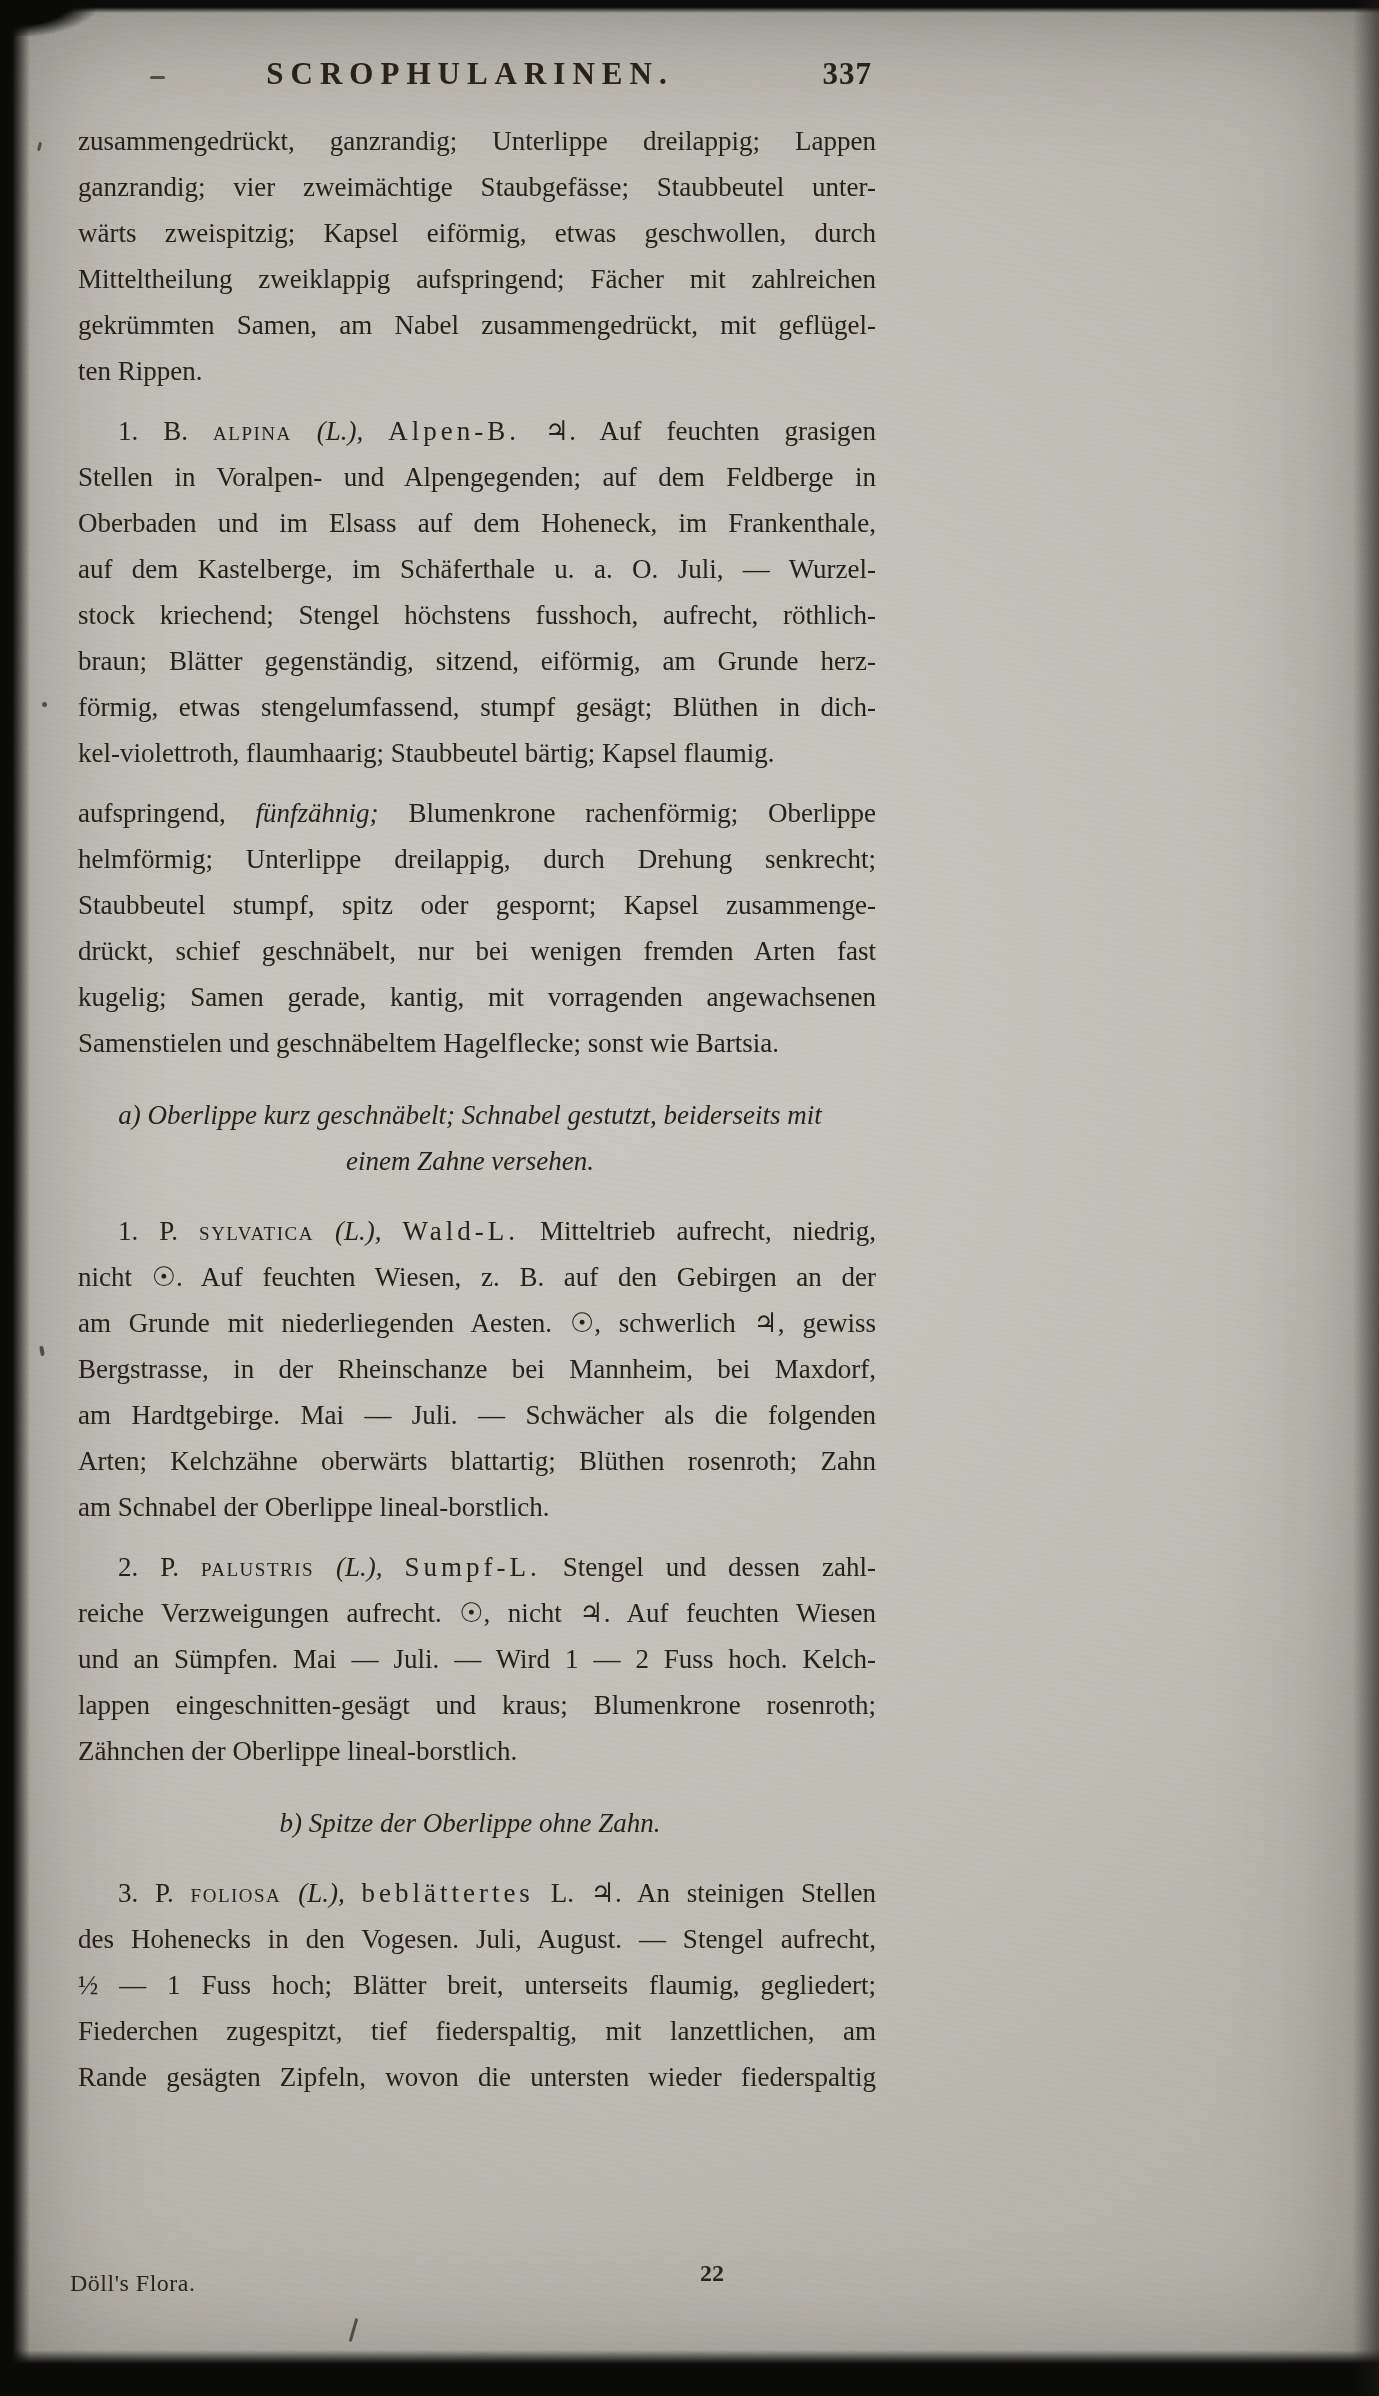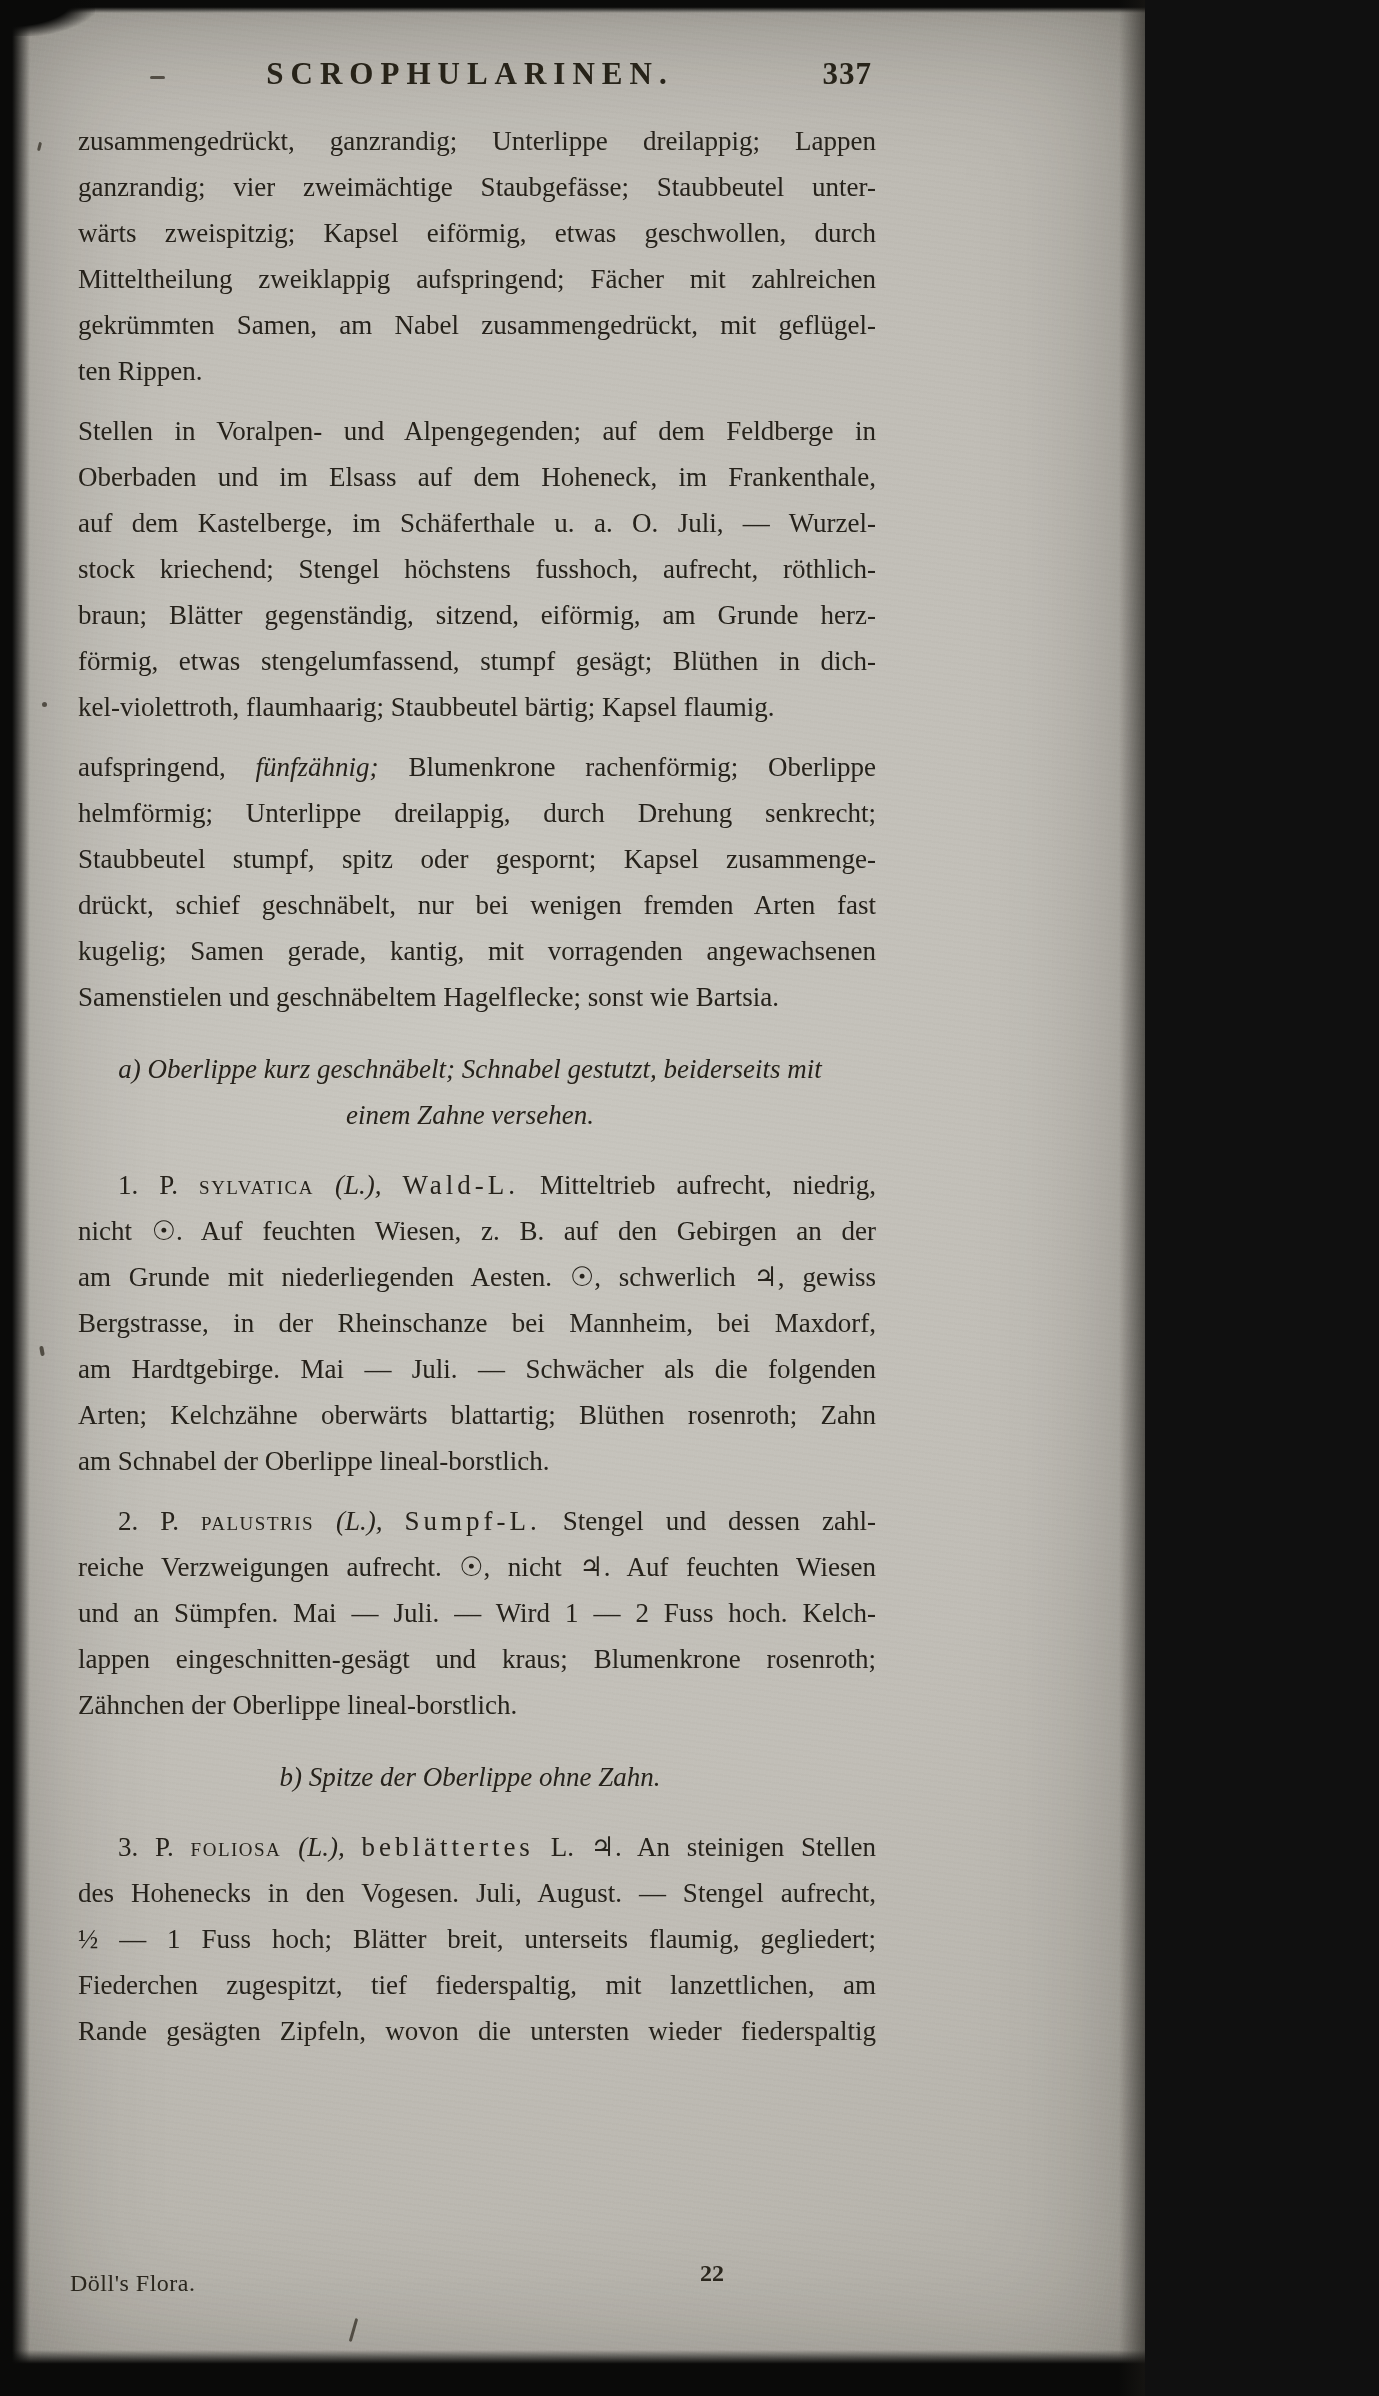--- a/index.html
+++ b/index.html
@@ -3,21 +3,21 @@
 <meta charset="utf-8">
 <style>
   * { box-sizing: border-box; }
   html, body { margin: 0; padding: 0; }
   body {
     background: #101010;
     font-family: "Liberation Serif", "DejaVu Serif", serif;
   }
   .scan {
     position: relative;
-    width: 1145px;
+    width: 1379px;
     height: 2396px;
     background: #ffffff;
     overflow: hidden;
   }
   .paper {
     position: absolute;
     inset: 0;
     background: radial-gradient(ellipse 120% 90% at 42% 42%,
       #cac8c1 0%, #c0bdb6 45%, #b1aea6 78%, #9e9b92 100%);
     box-shadow: inset 0 0 150px rgba(20,18,14,.38), inset 0 0 30px rgba(20,18,14,.12);
@@ -112,20 +112,21 @@
   <div class="text-body">
       <div class="block para">
         <div class="line first"><span class="s-n">zusammengedrückt, ganzrandig; Unterlippe dreilappig; Lappen</span></div>
         <div class="line"><span class="s-n">ganzrandig; vier zweimächtige Staubgefässe; Staubbeutel unter-</span></div>
         <div class="line"><span class="s-n">wärts zweispitzig; Kapsel eiförmig, etwas geschwollen, durch</span></div>
         <div class="line"><span class="s-n">Mitteltheilung zweiklappig aufspringend; Fächer mit zahlreichen</span></div>
         <div class="line"><span class="s-n">gekrümmten Samen, am Nabel zusammengedrückt, mit geflügel-</span></div>
         <div class="line end"><span class="s-n">ten Rippen.</span></div>
       </div>
       <div class="block para indent">
+        <div class="line first"><span class="s-n">1. B. </span><span class="s-sc">alpina</span><span class="s-n"> </span><span class="s-i">(L.),</span><span class="s-n"> </span><span class="s-sp">Alpen-B.</span><span class="s-n"> ♃. Auf feuchten grasigen</span></div>
         <div class="line"><span class="s-n">Stellen in Voralpen- und Alpengegenden; auf dem Feldberge in</span></div>
         <div class="line"><span class="s-n">Oberbaden und im Elsass auf dem Hoheneck, im Frankenthale,</span></div>
         <div class="line"><span class="s-n">auf dem Kastelberge, im Schäferthale u. a. O. Juli, — Wurzel-</span></div>
         <div class="line"><span class="s-n">stock kriechend; Stengel höchstens fusshoch, aufrecht, röthlich-</span></div>
         <div class="line"><span class="s-n">braun; Blätter gegenständig, sitzend, eiförmig, am Grunde herz-</span></div>
         <div class="line"><span class="s-n">förmig, etwas stengelumfassend, stumpf gesägt; Blüthen in dich-</span></div>
         <div class="line end"><span class="s-n">kel-violettroth, flaumhaarig; Staubbeutel bärtig; Kapsel flaumig.</span></div>
       </div>
       <div class="block para indent">
         <div class="line"><span class="s-n">aufspringend, </span><span class="s-i">fünfzähnig;</span><span class="s-n"> Blumenkrone rachenförmig; Oberlippe</span></div>

